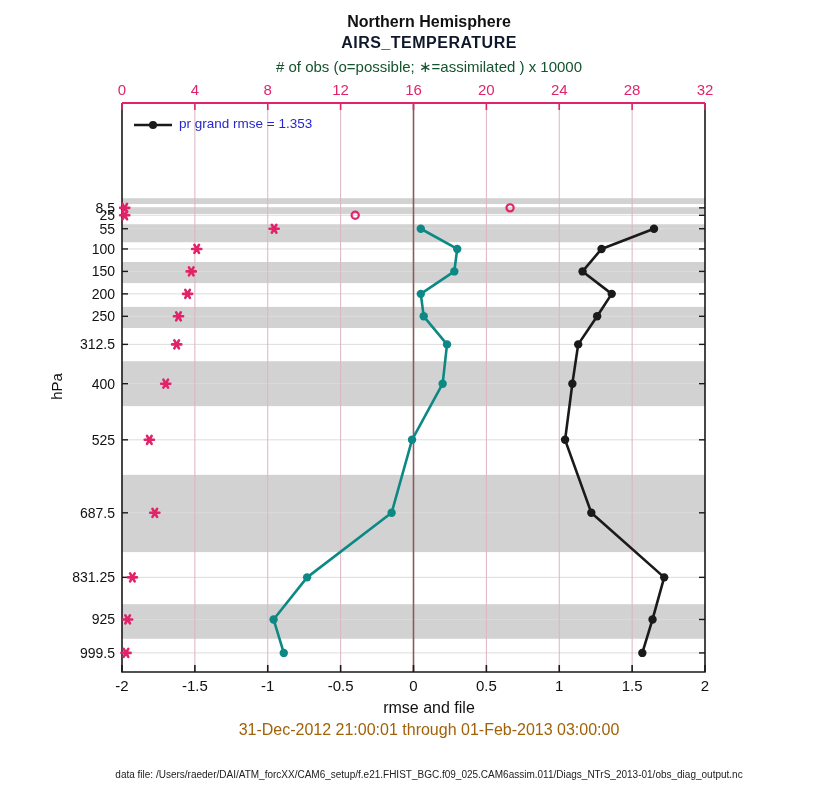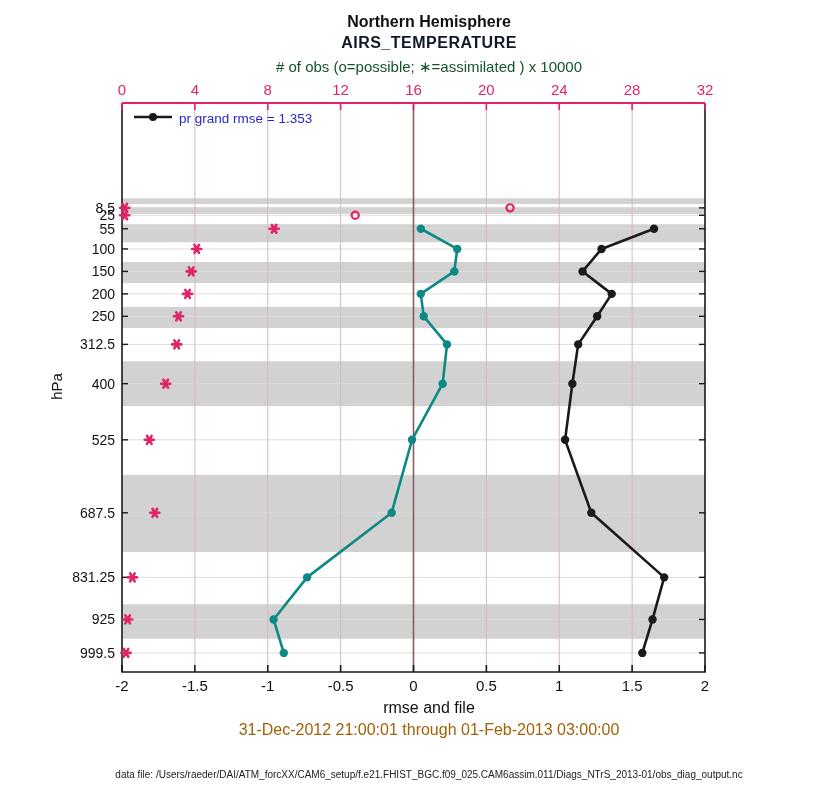--- a/index.html
+++ b/index.html
@@ -3,21 +3,21 @@
 <meta charset="utf-8">
 <style>
   html,body{margin:0;padding:0;background:#ffffff;}
   body{width:830px;height:800px;position:relative;font-family:"Liberation Sans","DejaVu Sans",sans-serif;overflow:hidden;}
   .abs{position:absolute;}
   .ctr{left:15px;width:828px;text-align:center;}
   #fig-title{top:13px;font-size:16px;font-weight:bold;color:#111;}
   #fig-subtitle{top:34px;font-size:16px;font-weight:bold;color:#0f172a;letter-spacing:0.5px;}
   #obs-label{top:58px;font-size:15px;color:#14532d;}
   #legend{left:133px;top:111px;}
-  .legend-row{display:flex;align-items:flex-start;height:20px;}
+  .legend-row{display:flex;align-items:flex-end;height:20px;}
   .legend-swatch{width:40px;height:12px;margin-right:6px;flex:0 0 auto;}
   .legend-text{font-size:13.5px;color:#2727cd;white-space:nowrap;}
   #ylabel{left:36px;top:378px;font-size:15px;color:#111;transform:rotate(-90deg);transform-origin:center;width:40px;text-align:center;}
   #xlabel{top:699px;font-size:16px;color:#111;}
   #timespan{top:721px;font-size:16px;color:#a16207;}
   #datafile{top:769px;font-size:10px;color:#222;}
   #chart-svg{left:0;top:0;}
 </style>
 </head>
 <body>

